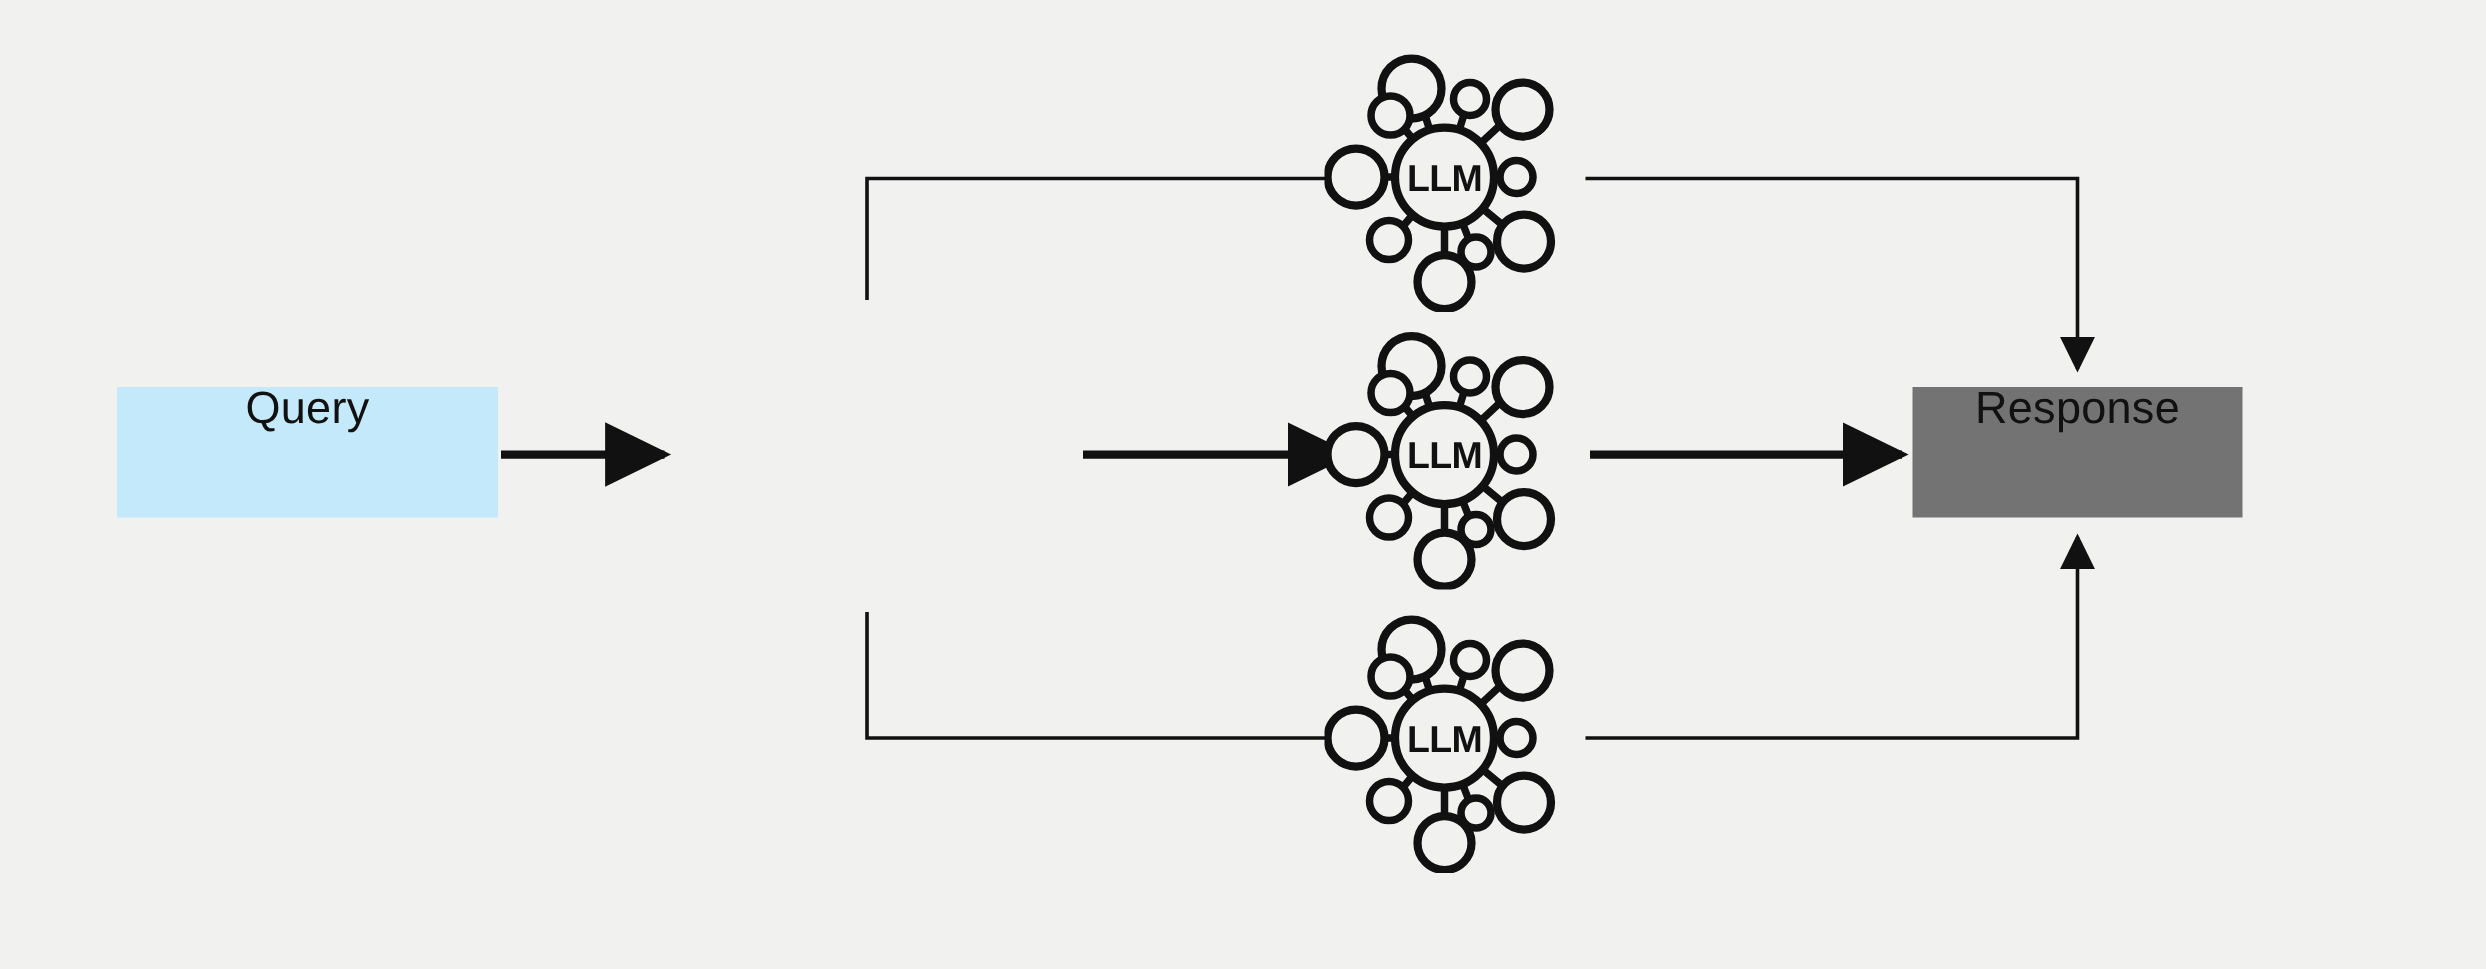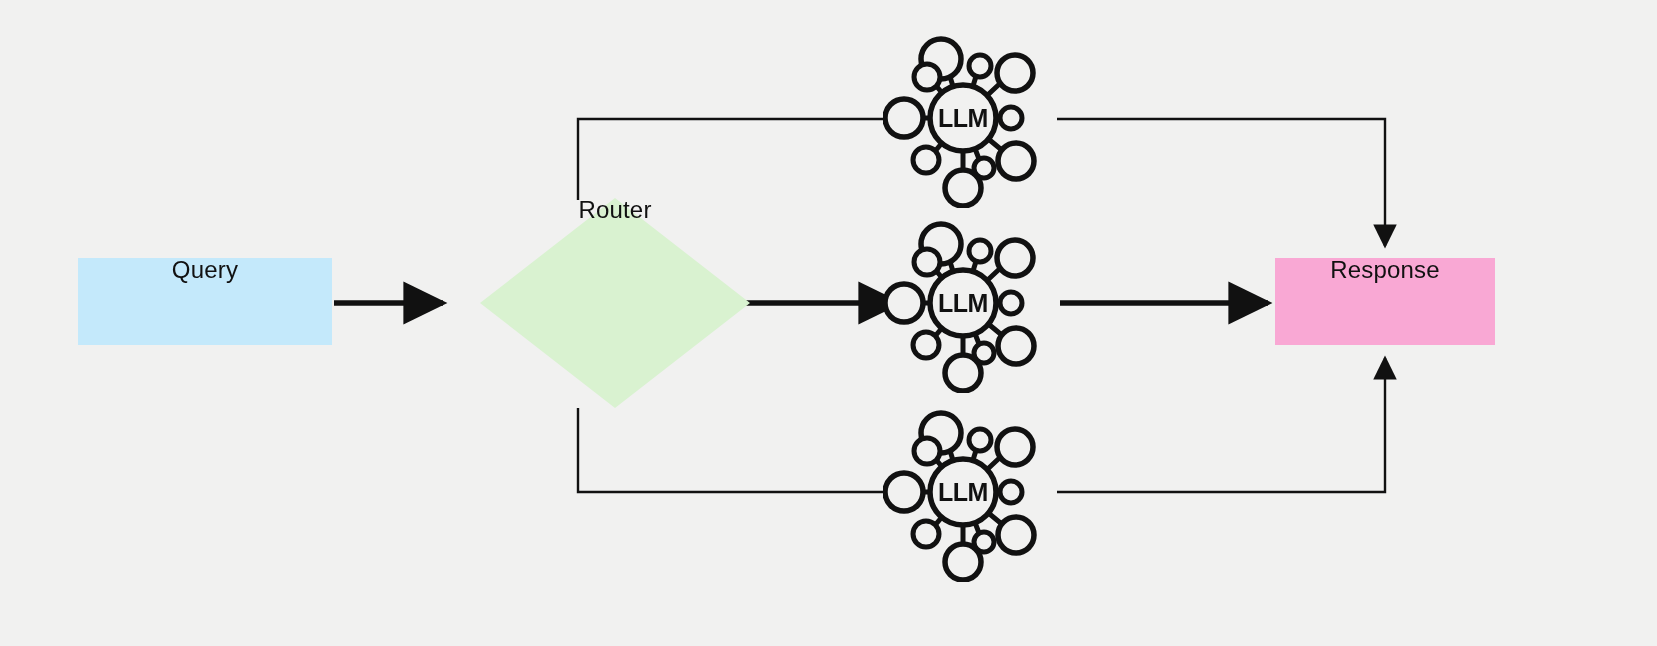--- a/index.html
+++ b/index.html
@@ -12,21 +12,21 @@
   }
   #stage{position:relative;width:1657px;height:646px;}
   #wires{position:absolute;left:0;top:0;width:1657px;height:646px;}
 
   .node-box{
     position:absolute;
     display:flex;align-items:flex-start;justify-content:center;
     box-sizing:border-box;
   }
   .box-label{
-    font-size:24px;color:#111111;line-height:1;letter-spacing:0.2px;
+    font-size:30px;color:#111111;line-height:1;letter-spacing:0.2px;
     white-space:nowrap;
   }
   .llm-label{
     font-family:"Liberation Sans", sans-serif;
     font-size:25px;font-weight:700;fill:#111111;
     letter-spacing:-0.5px;
   }
 </style>
 </head>
 <body>
@@ -55,26 +55,20 @@
 
     <line x1="1060" y1="303" x2="1268" y2="303" stroke="#111111" stroke-width="5.5" marker-end="url(#ah-thick)"></line>
 
     <path d="M 1057 492 L 1385 492 L 1385 358" fill="none" stroke="#111111" stroke-width="2.4" marker-end="url(#ah-thin)"></path>
   </svg>
 
   <div class="node-box" style="left:78px;top:258px;width:254px;height:87px;background:#c4e9fb;">
     <span class="box-label">Query</span>
   </div>
 
-  <div class="node-box" style="left:480px;top:198px;width:270px;height:210px;">
-    <svg width="270" height="210" viewBox="0 0 270 210" style="position:absolute;left:0;top:0;" xmlns="http://www.w3.org/2000/svg">
-      <polygon points="135,0 270,105 135,210 0,105" fill="#d9f2d0"></polygon>
-    </svg>
-    <span class="box-label" style="position:relative;">Router</span>
-  </div>
 
   <div class="node-box" style="left:883px;top:28px;width:160px;height:180px;">
     <svg width="160" height="180" viewBox="0 0 160 180" xmlns="http://www.w3.org/2000/svg">
       <g stroke="#111111" stroke-width="5" fill="none" stroke-linecap="round">
         <line x1="80" y1="90" x2="63" y2="36"></line>
         <line x1="80" y1="90" x2="95" y2="42"></line>
         <line x1="80" y1="90" x2="125" y2="48"></line>
         <line x1="80" y1="90" x2="121" y2="90"></line>
         <line x1="80" y1="90" x2="126" y2="128"></line>
         <line x1="80" y1="90" x2="98" y2="136"></line>
@@ -149,17 +143,17 @@
       <circle cx="133" cy="133" r="18" fill="#f1f1f0" stroke="#111111" stroke-width="5.5"></circle>
       <circle cx="101" cy="140" r="10" fill="#f1f1f0" stroke="#111111" stroke-width="5"></circle>
       <circle cx="80" cy="160" r="18" fill="#f1f1f0" stroke="#111111" stroke-width="5.5"></circle>
       <circle cx="43" cy="132" r="13" fill="#f1f1f0" stroke="#111111" stroke-width="5"></circle>
       <circle cx="21" cy="90" r="19" fill="#f1f1f0" stroke="#111111" stroke-width="5.5"></circle>
       <circle cx="44" cy="49" r="13" fill="#f1f1f0" stroke="#111111" stroke-width="5"></circle>
       <text class="llm-label" x="80" y="99" text-anchor="middle">LLM</text>
     </svg>
   </div>
 
-  <div class="node-box" style="left:1275px;top:258px;width:220px;height:87px;background:#f9a8d4;">
+  <div class="node-box" style="left:1275px;top:258px;width:220px;height:87px;background:#737373;">
     <span class="box-label">Response</span>
   </div>
 
 </div>
 
 </body></html>

